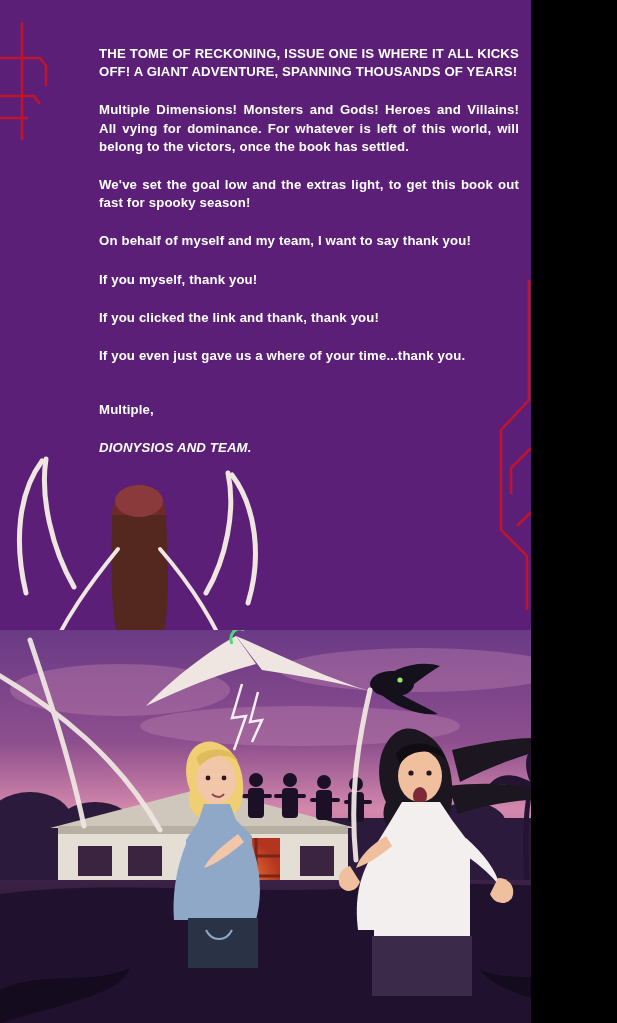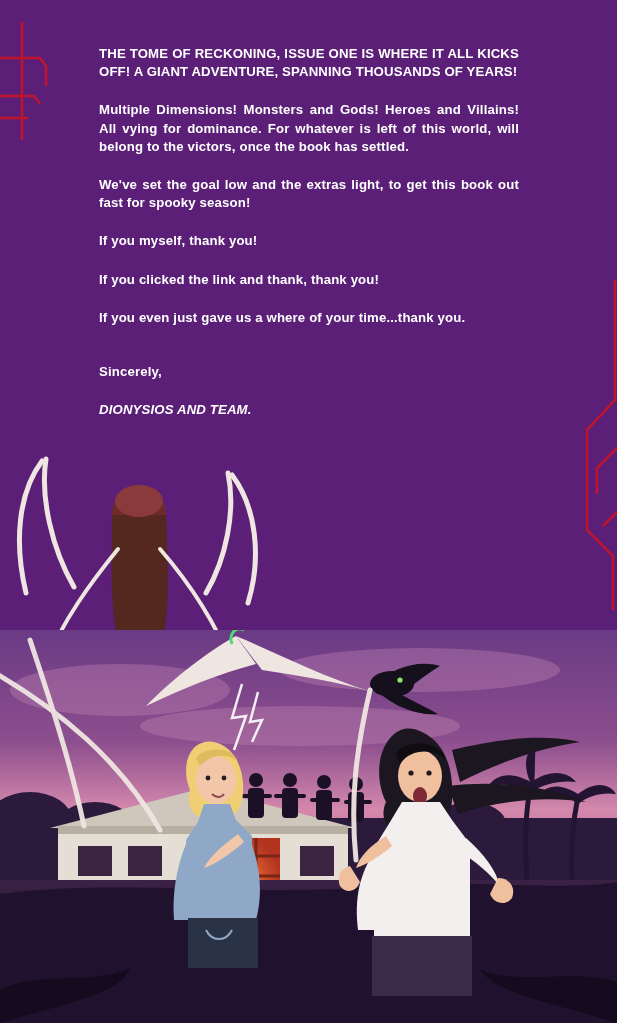--- a/index.html
+++ b/index.html
@@ -2,21 +2,21 @@
 <html><head>
 <meta charset="utf-8">
 <style>
   html, body {
     margin: 0;
     padding: 0;
     background: #000;
   }
   .page {
     position: relative;
-    width: 617px;
+    width: 531px;
     height: 1023px;
     overflow: hidden;
     background: #5b1f77;
     font-family: "Liberation Sans", sans-serif;
   }
 
   
   .deco {
     position: absolute;
     pointer-events: none;
@@ -123,31 +123,32 @@
   </svg>
 
   <div class="letter">
 
     <p class="lead"><span>THE TOME OF RECKONING, ISSUE ONE IS WHERE IT ALL KICKS OFF! A </span><span class="giant">GIANT ADVENTURE</span><span>, SPANNING THOUSANDS OF YEARS!</span></p>
 
     <p class="body-text">Multiple Dimensions! Monsters and Gods! Heroes and Villains! All vying for dominance. For whatever is left of this world, will belong to the victors, once the book has settled.</p>
 
     <p class="body-text">We've set the goal low and the extras light, to get this book out fast for spooky season!</p>
 
+    <p class="thanks-line"> On behalf of myself and my team, I want to say thank you!</p>
 
     <p class="thanks-line">If you myself, thank you!</p>
 
     <p class="thanks-line">If you clicked the link and thank, thank you!</p>
 
     <p class="thanks-line">If you even just gave us a where of your time...thank you.</p>
 
 
     <div class="spacer-gap"></div>
 
-    <p class="signoff">Sincerely,</p>
+    <p class="signoff">Multiple,</p>
 
     <p class="signature">DIONYSIOS AND TEAM.</p>
   </div>
 
   <svg class="monster-layer" viewBox="0 0 420 250">
     <g stroke="#efe6e2" stroke-width="5" fill="none" stroke-linecap="round">
       <path d="M42 8 C18 40 14 90 26 140"></path>
       <path d="M46 6 C40 44 52 96 74 134"></path>
       <path d="M232 22 C256 54 262 104 248 150"></path>
       <path d="M228 20 C236 58 226 106 206 140"></path>

